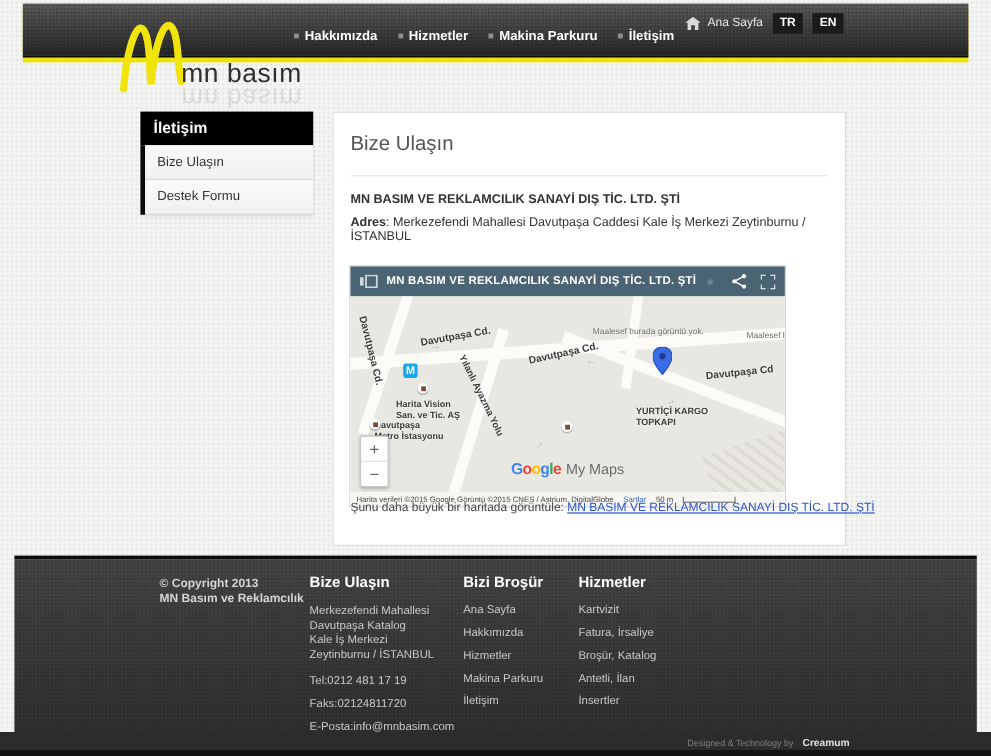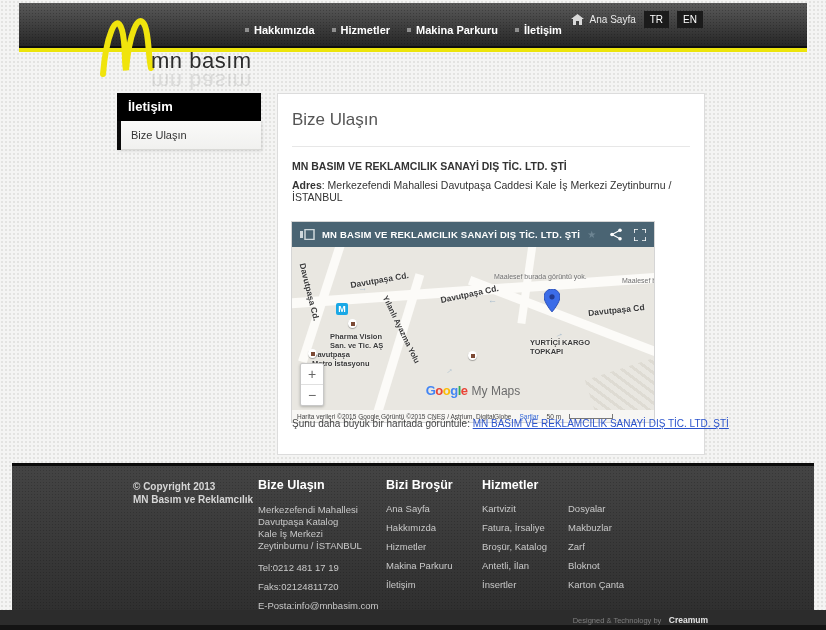--- a/index.html
+++ b/index.html
@@ -17,21 +17,21 @@
     background-size:3px 3px,100% 100%;
     border-bottom:2px solid #0e0e0e;
     box-shadow:0 4px 0 #ece40b;
     z-index:2;
   }
   .main-nav{position:absolute;left:226px;top:21px;display:flex;gap:17px;white-space:nowrap;}
   .nav-item{display:flex;align-items:center;gap:5px;color:#fff;font-size:11px;font-weight:bold;cursor:pointer;}
   .nav-bullet{width:4px;height:4px;background:#8f8f8f;display:inline-block;}
   .utility{position:absolute;right:104px;top:8px;display:flex;align-items:center;gap:8px;}
   .home-link{display:flex;align-items:center;gap:6px;color:#e8e8e8;font-size:10px;cursor:pointer;}
-  .lang-btn{background:#1b1b1b;color:#fff;font-size:10px;font-weight:normal;padding:3px 6px;cursor:pointer;}
+  .lang-btn{background:#1b1b1b;color:#fff;font-size:10px;font-weight:bold;padding:3px 6px;cursor:pointer;}
   
   .logo{position:absolute;left:96px;top:4px;z-index:5;cursor:pointer;width:170px;height:80px;}
   .logo-text{position:absolute;left:55px;top:44px;font-size:22px;color:#2d2d2d;letter-spacing:.5px;}
   .logo-reflect{position:absolute;left:55px;top:64px;font-size:22px;color:#2d2d2d;letter-spacing:.5px;transform:scaleY(-1);opacity:.12;}
   
   .sidebar{position:absolute;left:117px;top:93px;width:144px;z-index:3;}
   .sidebar-title{background:#000;color:#fff;font-size:13px;font-weight:bold;height:28px;line-height:28px;padding-left:11px;}
   .sidebar-items{border-left:4px solid #0a0a0a;box-shadow:1px 1px 3px rgba(0,0,0,.12);}
   .sidebar-item{background:linear-gradient(180deg,#fafaf9,#f1f1ef);border-bottom:1px solid #d9d9d6;padding:8px 10px;font-size:11px;color:#333;cursor:pointer;}
   
@@ -127,20 +127,21 @@
     <path d="M7,70 C10,34 20,6 26,26 C30,40 28,58 30,66 C33,32 42,6 49,22 C53,32 52,50 55,64" fill="none" stroke="#f0e40c" stroke-width="6" stroke-linecap="round"></path>
   </svg>
   <div class="logo-text">mn basım</div>
   <div class="logo-reflect">mn basım</div>
 </div>
 
 <div class="sidebar">
   <div class="sidebar-title">İletişim</div>
   <div class="sidebar-items">
     <div class="sidebar-item">Bize Ulaşın</div>
+    <div class="sidebar-item">Destek Formu</div>
   </div>
 </div>
 
 <div class="content">
   <div class="content-title">Bize Ulaşın</div>
   <div class="divider"></div>
   <div class="company-line">MN BASIM VE REKLAMCILIK SANAYİ DIŞ TİC. LTD. ŞTİ</div>
   <div class="addr-line">
     <span class="blabel">Adres</span><span>: Merkezefendi Mahallesi Davutpaşa Caddesi Kale İş Merkezi Zeytinburnu / İSTANBUL</span>
   </div>
@@ -172,21 +173,21 @@
       <div class="road" style="left:100px;top:24px;width:9px;height:160px;transform:rotate(17deg);"></div>
       <div class="road" style="left:170px;top:70px;width:230px;height:9px;transform:rotate(21deg);"></div>
       <div class="road" style="left:232px;top:-18px;width:8px;height:95px;transform:rotate(8deg);"></div>
       <div class="road-striped" style="left:300px;top:118px;width:90px;height:60px;transform:rotate(-18deg);"></div>
 
       <div class="map-label" style="left:58px;top:28px;transform:rotate(-10deg);font-size:8.5px;">Davutpaşa Cd.</div>
       <div class="map-label" style="left:148px;top:42px;transform:rotate(-12deg);font-size:8.5px;">Davutpaşa Cd.</div>
       <div class="map-label" style="left:296px;top:58px;transform:rotate(-6deg);font-size:8.5px;">Davutpaşa Cd</div>
       <div class="map-label" style="left:-12px;top:40px;transform:rotate(76deg);font-size:8.5px;">Davutpaşa Cd.</div>
       <div class="map-label" style="left:72px;top:78px;transform:rotate(64deg);font-size:8px;">Yılanlı Ayazma Yolu</div>
-      <div class="map-label wrap" style="left:38px;top:86px;width:62px;">Pharma Vision San. ve Tic. AŞ</div>
+      <div class="map-label wrap" style="left:38px;top:86px;width:62px;">Harita Vision San. ve Tic. AŞ</div>
       <div class="map-label wrap" style="left:20px;top:104px;width:58px;">Davutpaşa Metro İstasyonu</div>
       <div class="map-label wrap" style="left:238px;top:92px;width:60px;">YURTİÇİ KARGO TOPKAPI</div>
       <div class="map-noimg" style="left:202px;top:26px;">Maalesef burada görüntü yok.</div>
       <div class="map-noimg" style="left:330px;top:30px;">Maalesef burada görüntü yok.</div>
 
       <div class="poi-dot" style="left:56px;top:72px;">
           <i></i>
         </div>
       <div class="poi-dot" style="left:16px;top:102px;">
           <i></i>
@@ -263,26 +264,19 @@
 
   <div class="fcol" style="left:470px;">
     <div class="fcol-title">Hizmetler</div>
     <div class="fitem">Kartvizit</div>
     <div class="fitem">Fatura, İrsaliye</div>
     <div class="fitem">Broşür, Katalog</div>
     <div class="fitem">Antetli, İlan</div>
     <div class="fitem">İnsertler</div>
   </div>
 
-  <div class="fcol" style="left:556px;top:38px;">
-    <div class="fitem">Dosyalar</div>
-    <div class="fitem">Makbuzlar</div>
-    <div class="fitem">Zarf</div>
-    <div class="fitem">Bloknot</div>
-    <div class="fitem">Karton Çanta</div>
-  </div>
 </div>
 
 <div class="credit-bar">
   <span class="credit-prefix">Designed &amp; Technology by</span>
   <span class="credit-brand">Creamum</span>
 </div>
 <div class="bottom-strip"></div>
 
 </body></html>

